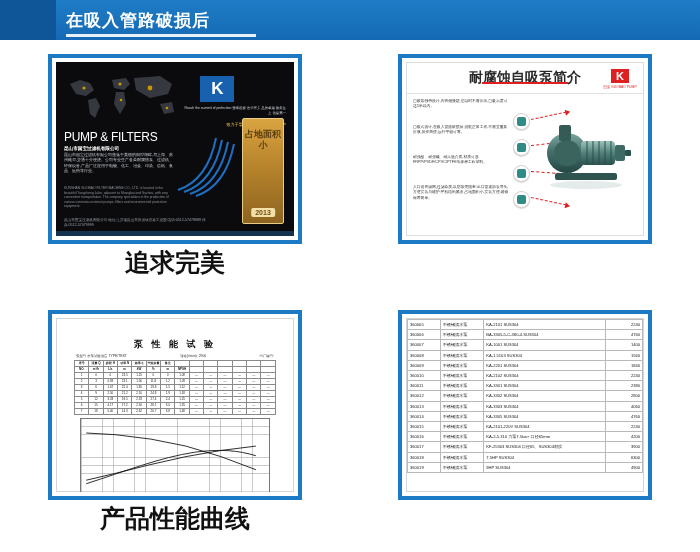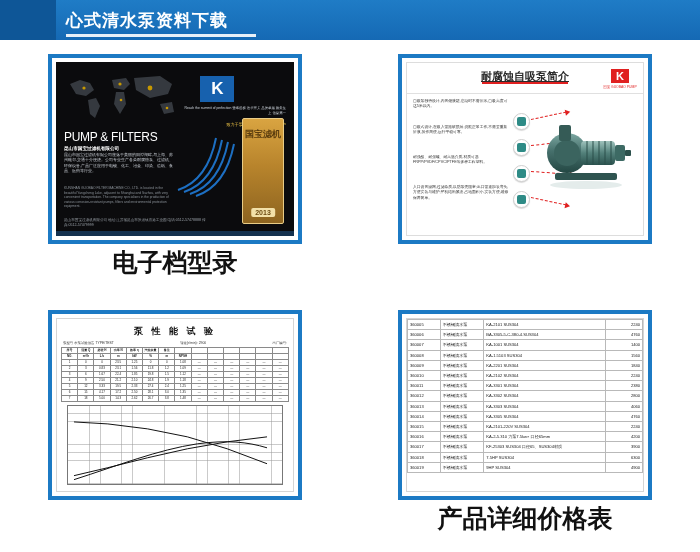--- a/index.html
+++ b/index.html
@@ -250,25 +250,24 @@
     left: 0; top: 0;
     width: 100%;
     height: 30px;
     border-bottom: 1px solid #e0e0e0;
   }
   .ppt .ppt-title {
     position: absolute;
     left: 50%;
     transform: translateX(-50%);
     top: 6px;
-    font-size: 11px;
+    font-size: 14px;
     font-weight: bold;
     color: #2a2a2a;
     white-space: nowrap;
-    text-decoration: underline;
   }
   .ppt .ppt-title-underline {
     position: absolute;
     left: 50%;
     transform: translateX(-50%);
     top: 19px;
     width: 86px;
     height: 2px;
     background: #e02020;
   }
@@ -345,21 +344,21 @@
     height: 74px;
   }
 
   
   .perf {
     position: absolute;
     inset: 0;
     background: #ffffff;
     border: 1px solid #d5d5d5;
     box-sizing: border-box;
-    padding: 4px;
+    padding: 17px;
   }
   .perf .p-title {
     text-align: center;
     font-size: 9px;
     font-weight: bold;
     letter-spacing: 3px;
     color: #111;
     margin-top: 2px;
   }
   .perf .p-sub {
@@ -424,21 +423,21 @@
   .price td.spec { width: 54%; }
   .price td.pricecol { width: 15%; text-align: right; }
 </style>
 </head>
 <body>
 
 <div class="page">
 
   <div class="header">
     <div class="bar-left"></div>
-    <div class="title">心式清水泵资料下载</div>
+    <div class="title">在吸入管路破损后</div>
     <div class="underline"></div>
   </div>
 
   <div class="grid">
 
     <div class="cell c1">
       <div class="frame">
         <div class="frame-inner">
           <div class="cat">
 
@@ -479,29 +478,29 @@
             <svg class="blue-swoosh" viewBox="0 0 64 70">
               <g fill="none" stroke="#1f7ad6" stroke-width="2" opacity=".9">
                 <path d="M2,62 C20,56 34,40 40,10"></path>
                 <path d="M8,64 C26,58 40,42 46,12"></path>
                 <path d="M14,66 C32,60 46,44 52,14"></path>
                 <path d="M20,68 C38,62 52,46 58,16"></path>
               </g>
             </svg>
 
             <div class="plaque">
-              <div class="pl-txt">国宝滤机</div>
+              <div class="pl-txt">占地面积小</div>
               <div class="pl-year">2013</div>
             </div>
 
             <div class="bottomline"></div>
           </div>
         </div>
       </div>
-      <div class="caption">电子档型录</div>
+      <div class="caption">追求完美</div>
     </div>
 
     <div class="cell c2">
       <div class="frame">
         <div class="frame-inner">
           <div class="ppt">
             <div class="ppt-head"></div>
             <div class="ppt-title">耐腐蚀自吸泵简介</div>
             <div class="ppt-title-underline"></div>
             <div class="ppt-logo">
@@ -730,20 +729,21 @@
             <div class="chart">
               <svg viewBox="0 0 215 78" preserveAspectRatio="none">
                 <polyline points="6,16 40,18 80,23 120,31 160,43 200,58" fill="none" stroke="#111" stroke-width="1"></polyline>
                 <polyline points="6,70 40,62 80,52 120,43 160,36 200,31" fill="none" stroke="#111" stroke-width="1"></polyline>
                 <path d="M6,74 C50,60 90,44 130,38 C160,34 180,36 200,42" fill="none" stroke="#111" stroke-width="1"></path>
               </svg>
             </div>
           </div>
         </div>
       </div>
+      <div class="caption">产品性能曲线</div>
     </div>
 
     <div class="cell c4">
       <div class="frame">
         <div class="frame-inner">
           <div class="price">
             <table>
               <tbody>
                 <tr>
                   <td class="code">360005</td>
@@ -833,17 +833,16 @@
                   <td class="code">360019</td>
                   <td class="name">不锈钢清水泵</td>
                   <td class="spec">9HP SUS304</td>
                   <td class="pricecol">4900</td>
                 </tr>
               </tbody>
             </table>
           </div>
         </div>
       </div>
-      <div class="caption">产品详细价格表</div>
     </div>
 
   </div>
 </div>
 
 </body></html>

